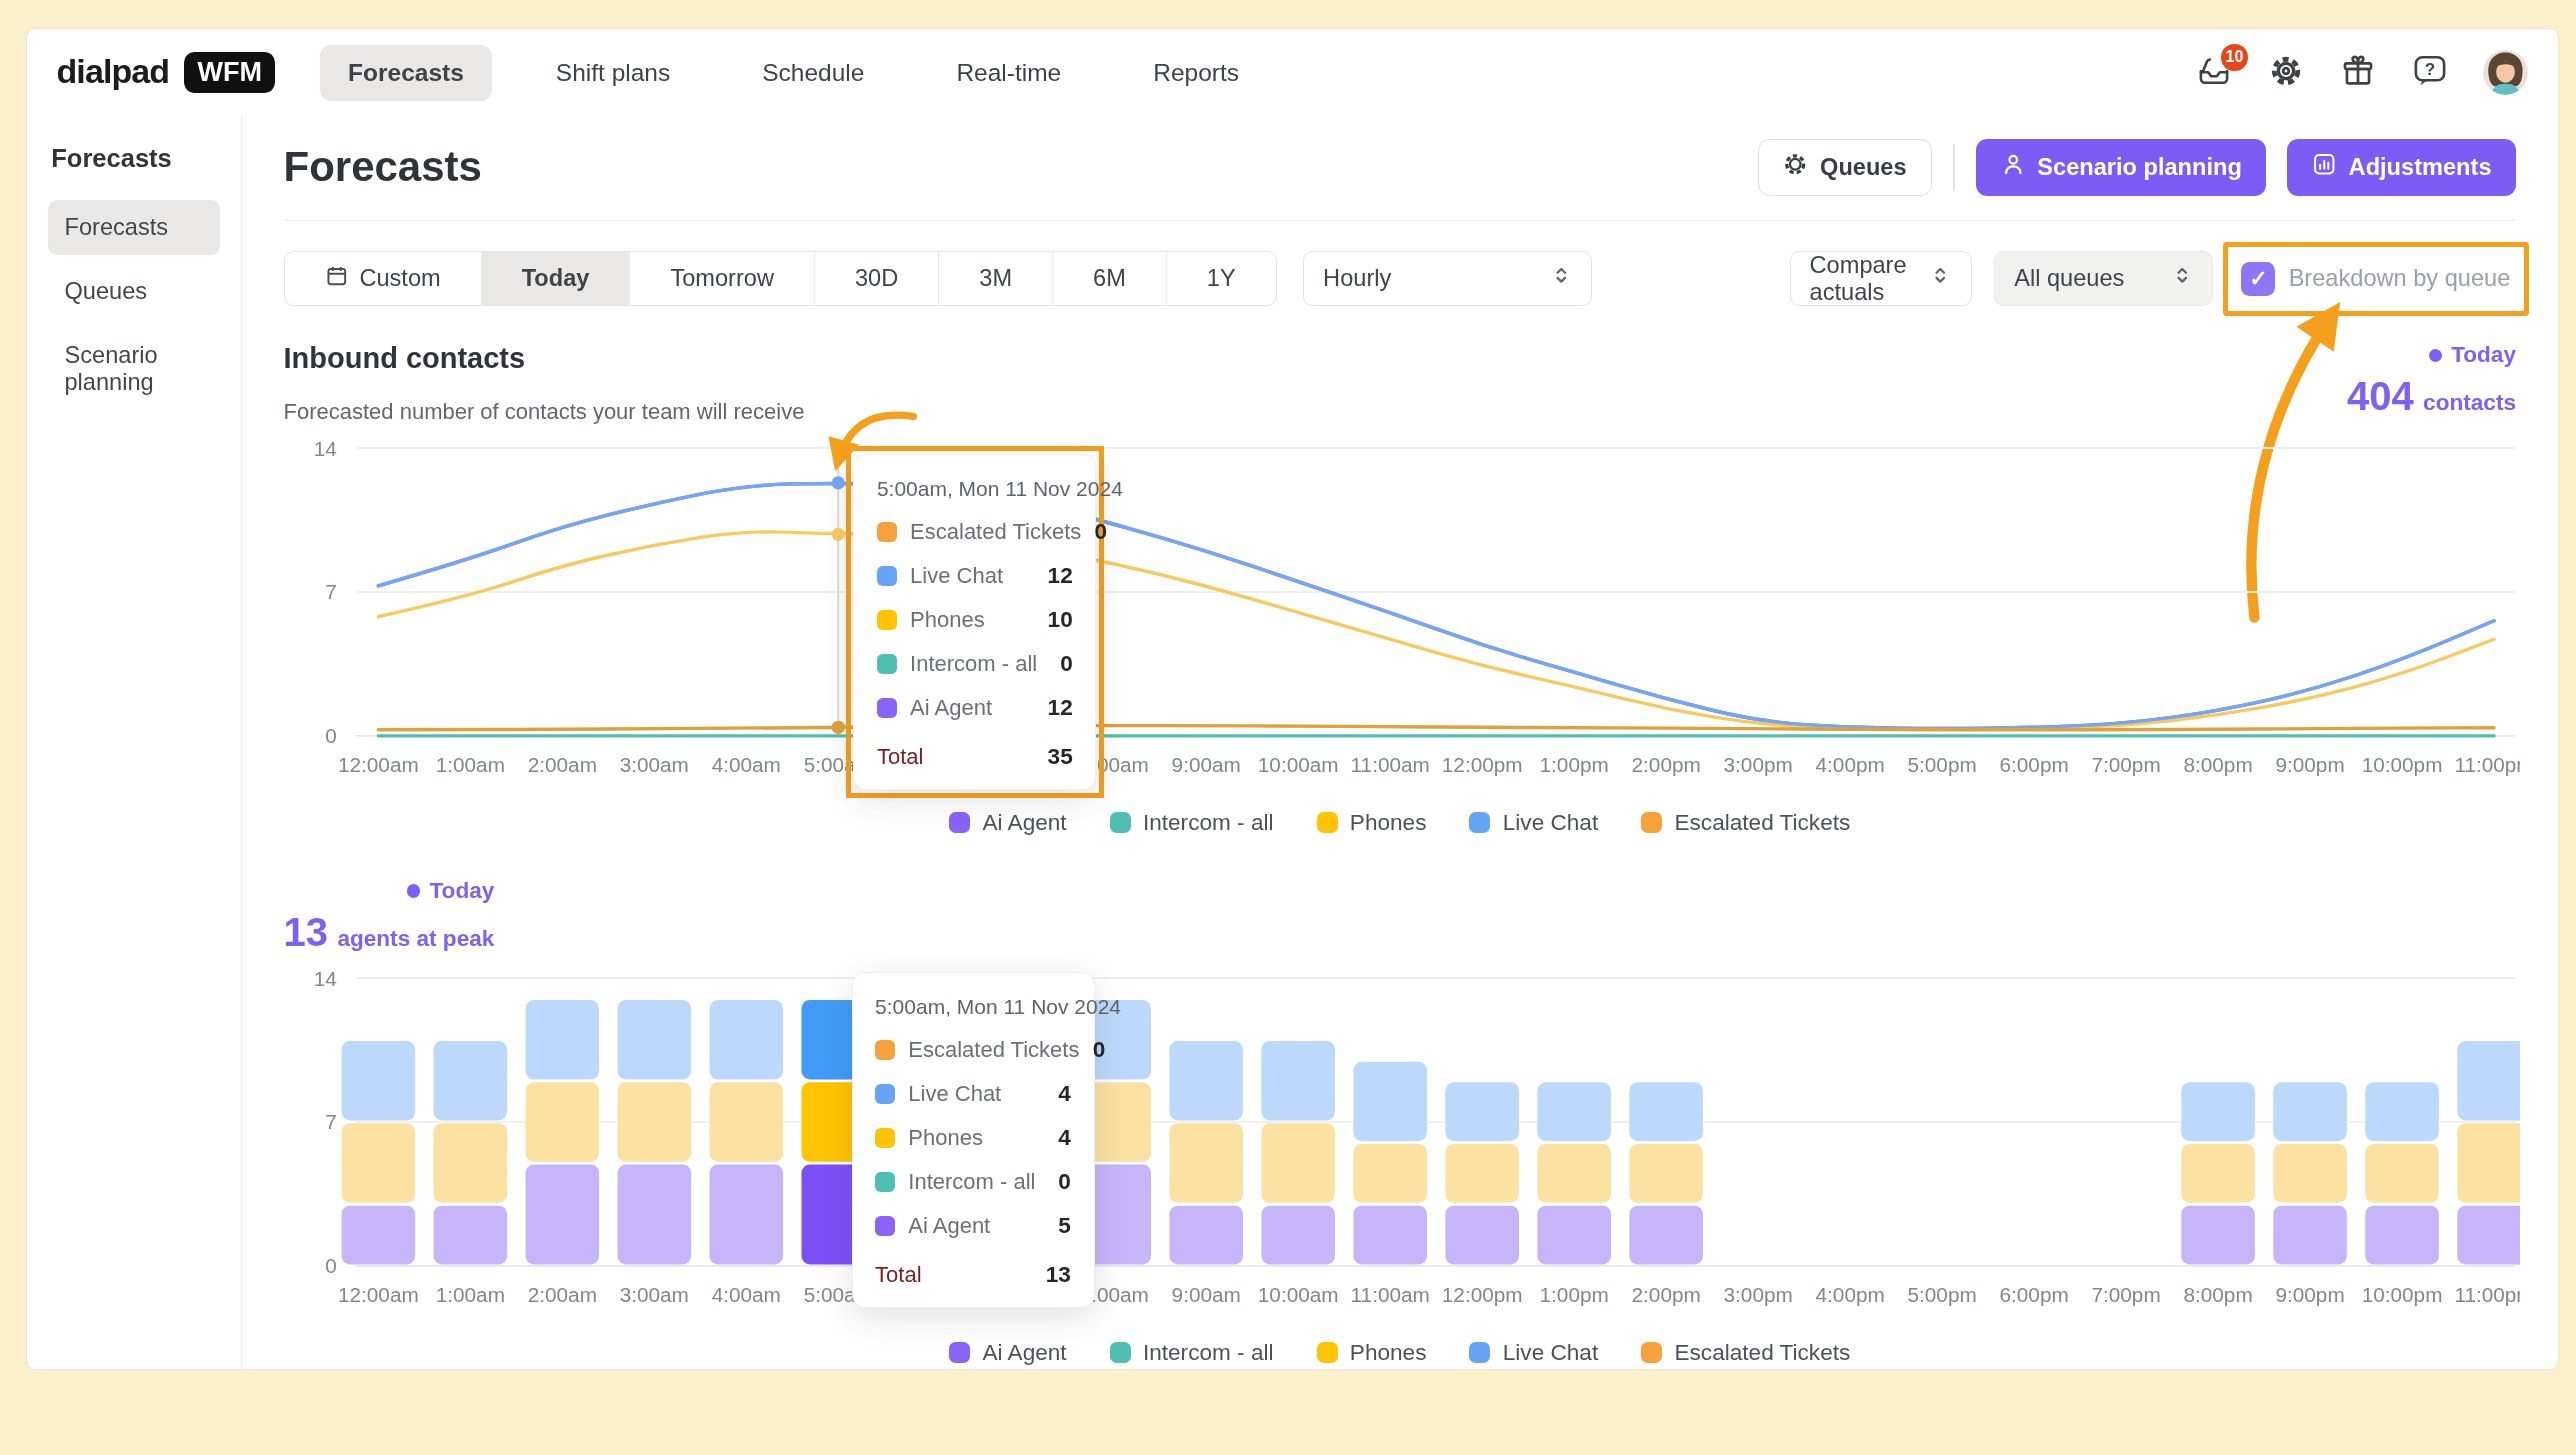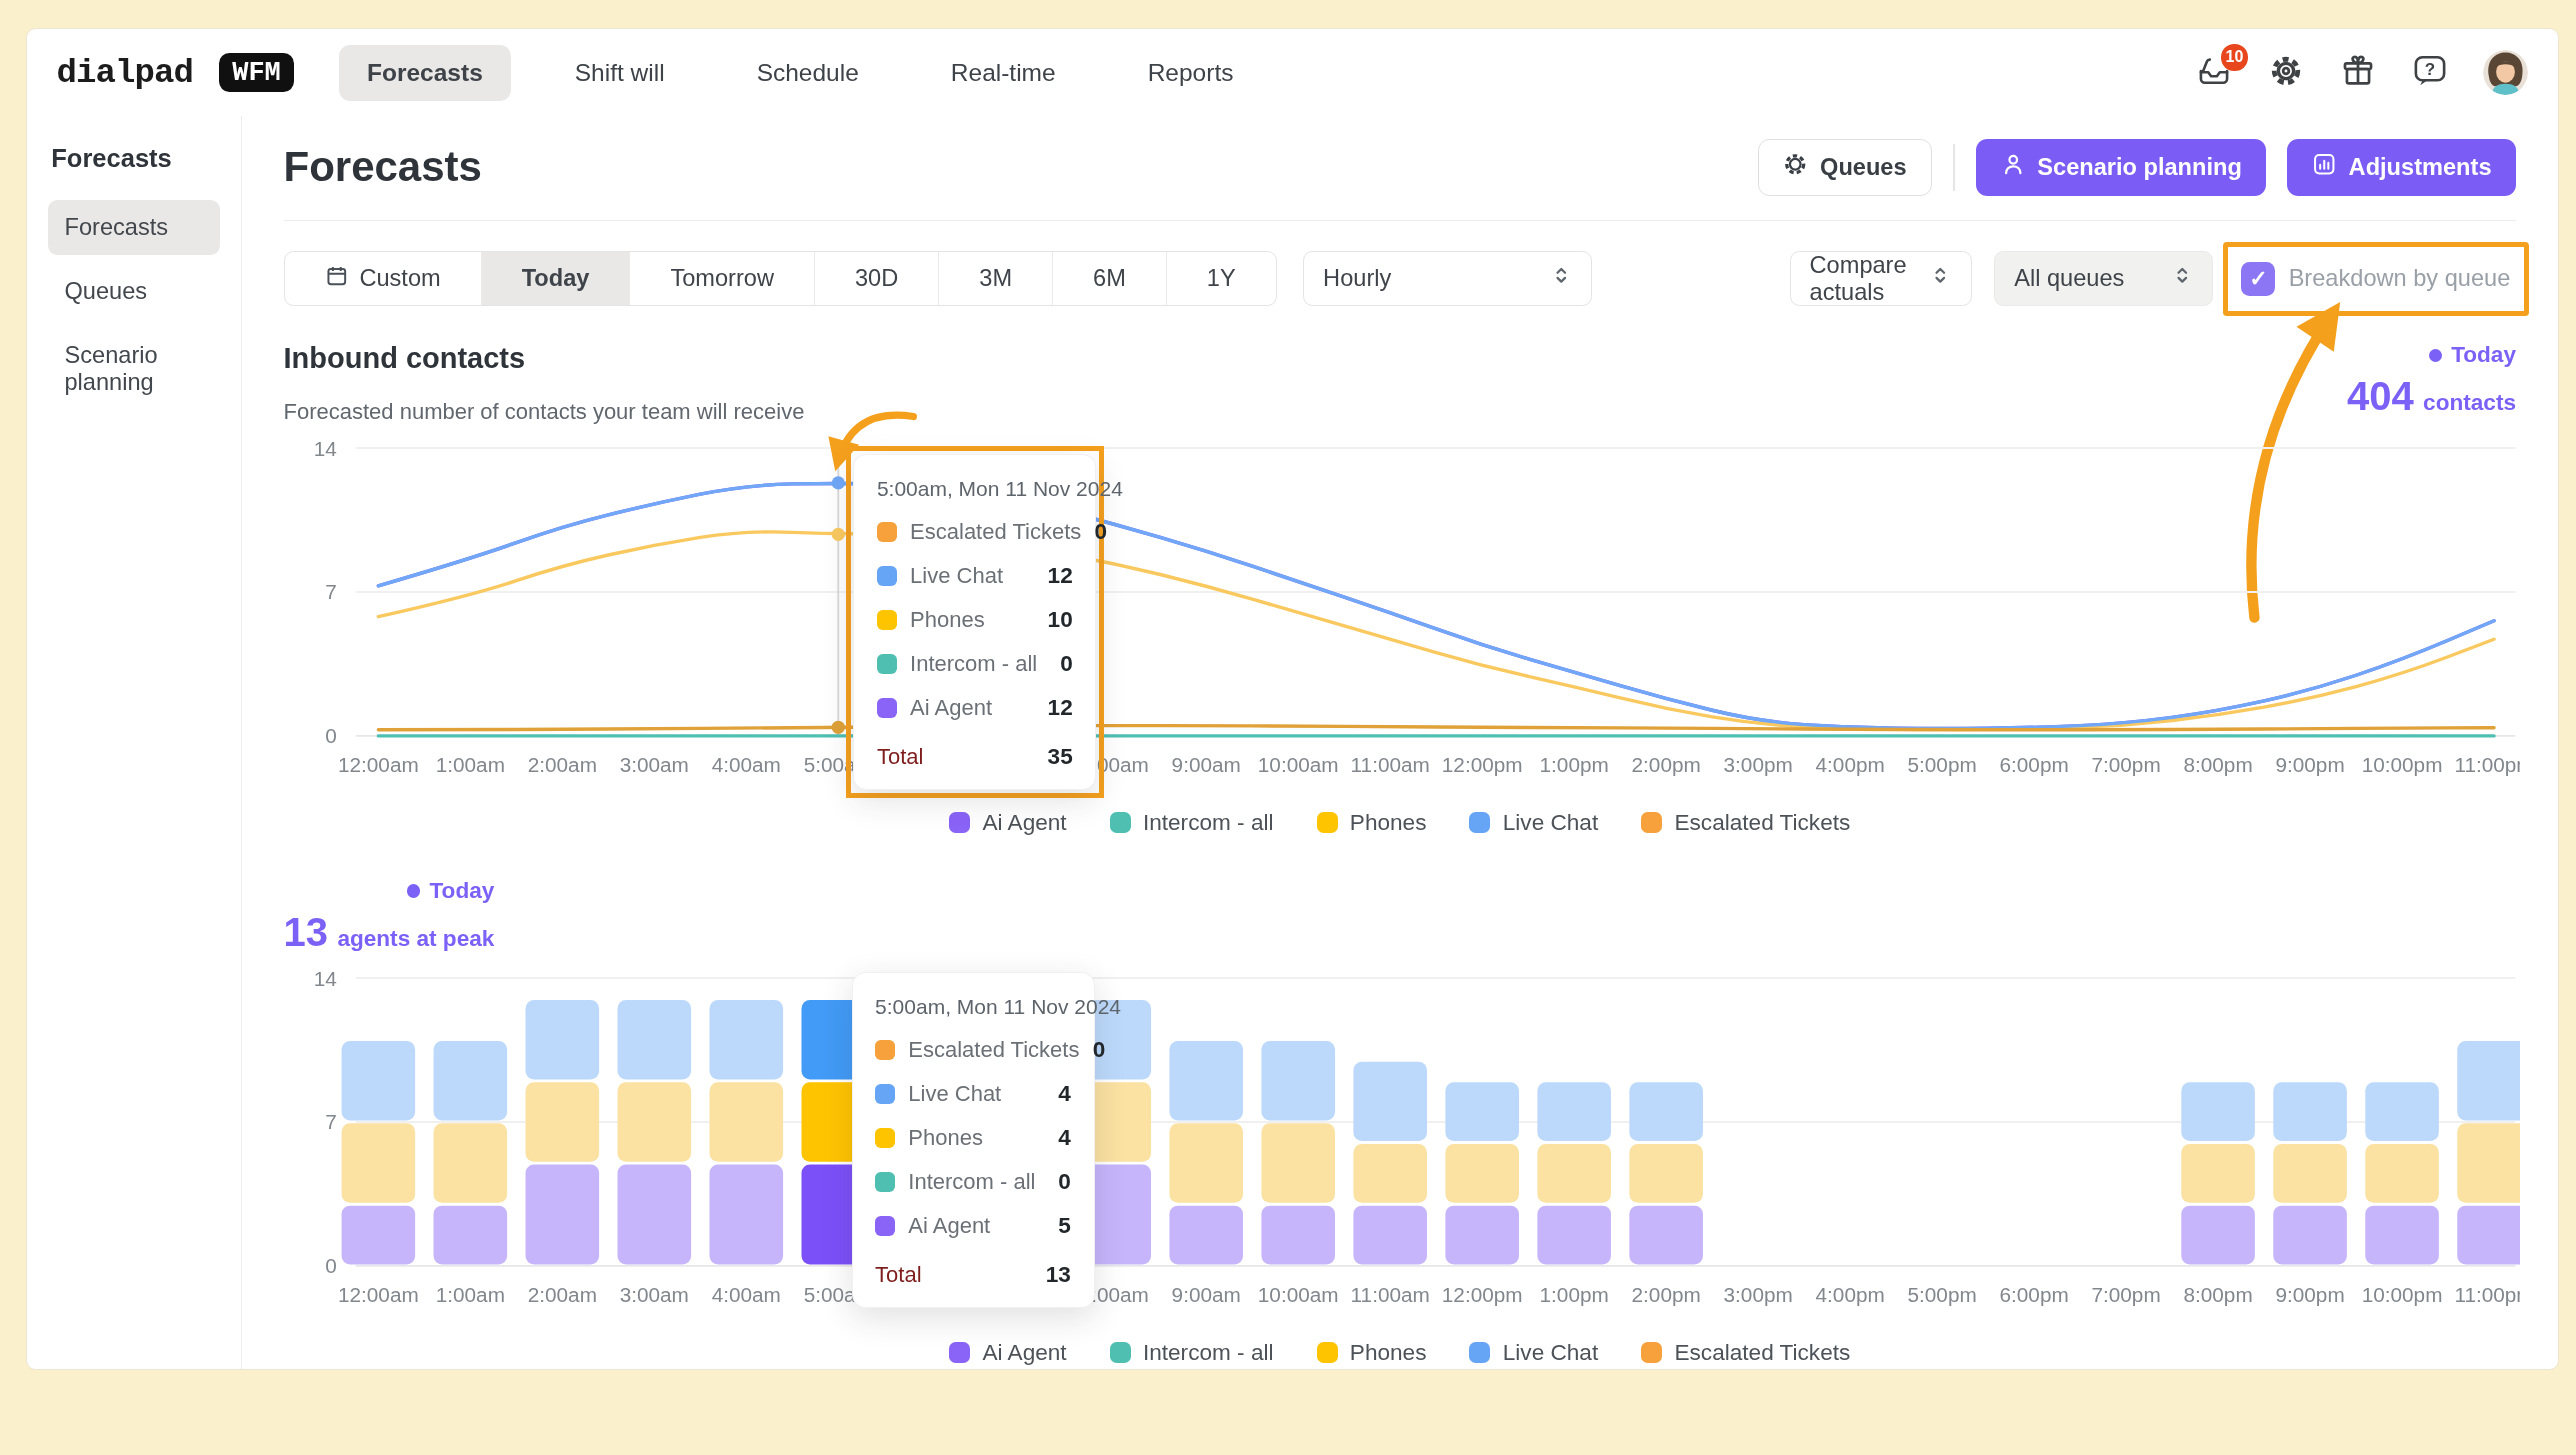--- a/index.html
+++ b/index.html
@@ -13,21 +13,21 @@
     padding:28px 17px 85px 25.5px;
     font-family:"Liberation Sans", sans-serif;
     color:var(--ink);
   }
   .window{
     width:100%; height:100%; background:#fff; border-radius:9.4px;
     border:0.9px solid #ece5d2; display:flex; flex-direction:column; overflow:hidden;
   }
   
   .topbar{height:87px; flex:0 0 auto; display:flex; align-items:center; padding:0 30px;}
-  .logo{display:flex; align-items:flex-end; gap:26px; margin-right:45px;font-family:Liberation Mono, monospace;}
+  .logo{display:flex; align-items:flex-start; gap:15px; margin-right:45px;}
   .logo-brand{font-size:34px; font-weight:700; color:#1c1c1c; letter-spacing:-0.9px;}
   .logo-wfm{background:#101010; color:#fff; font-weight:700; font-size:27px; padding:4.7px 13.2px; border-radius:10.4px;}
   .nav-tabs{display:flex; align-items:center; gap:36px;}
   .nav-tab{font-size:24.5px; color:#3e4349; padding:14px 28px; border-radius:11.3px; cursor:pointer; white-space:nowrap;}
   .nav-tab.active{background:var(--pill); font-weight:700;}
   .top-icons{margin-left:auto; display:flex; align-items:center; gap:34px;}
   .icon-btn{position:relative; width:38px; height:38px; display:flex; align-items:center; justify-content:center;}
   .icon-btn svg{width:34px; height:34px;}
   .badge{position:absolute; top:-9.4px; right:-15px; background:var(--badge); color:#fff;
     font-size:16px; font-weight:700; min-width:26.4px; height:26.4px; border-radius:13.2px;
@@ -101,21 +101,21 @@
 
 <div class="window">
 
   <div class="topbar">
     <div class="logo">
       <span class="logo-brand">dialpad</span>
       <span class="logo-wfm">WFM</span>
     </div>
     <div class="nav-tabs" id="nav-tabs">
         <div class="nav-tab active">Forecasts</div>
-        <div class="nav-tab">Shift will</div>
+        <div class="nav-tab">Shift plans</div>
         <div class="nav-tab">Schedule</div>
         <div class="nav-tab">Real-time</div>
         <div class="nav-tab">Reports</div>
       </div>
     <div class="top-icons">
       <div class="icon-btn">
         <span>
           <svg viewBox="0 0 26 24" fill="none" stroke="#3f4245" stroke-width="2" stroke-linecap="round" stroke-linejoin="round">
             <path d="M3 12 V18 a3 3 0 0 0 3 3 h14 a3 3 0 0 0 3-3 v-6"></path>
             <path d="M3 13 h5.6 l2.2 3 h4.4 l2.2-3 H23"></path>

